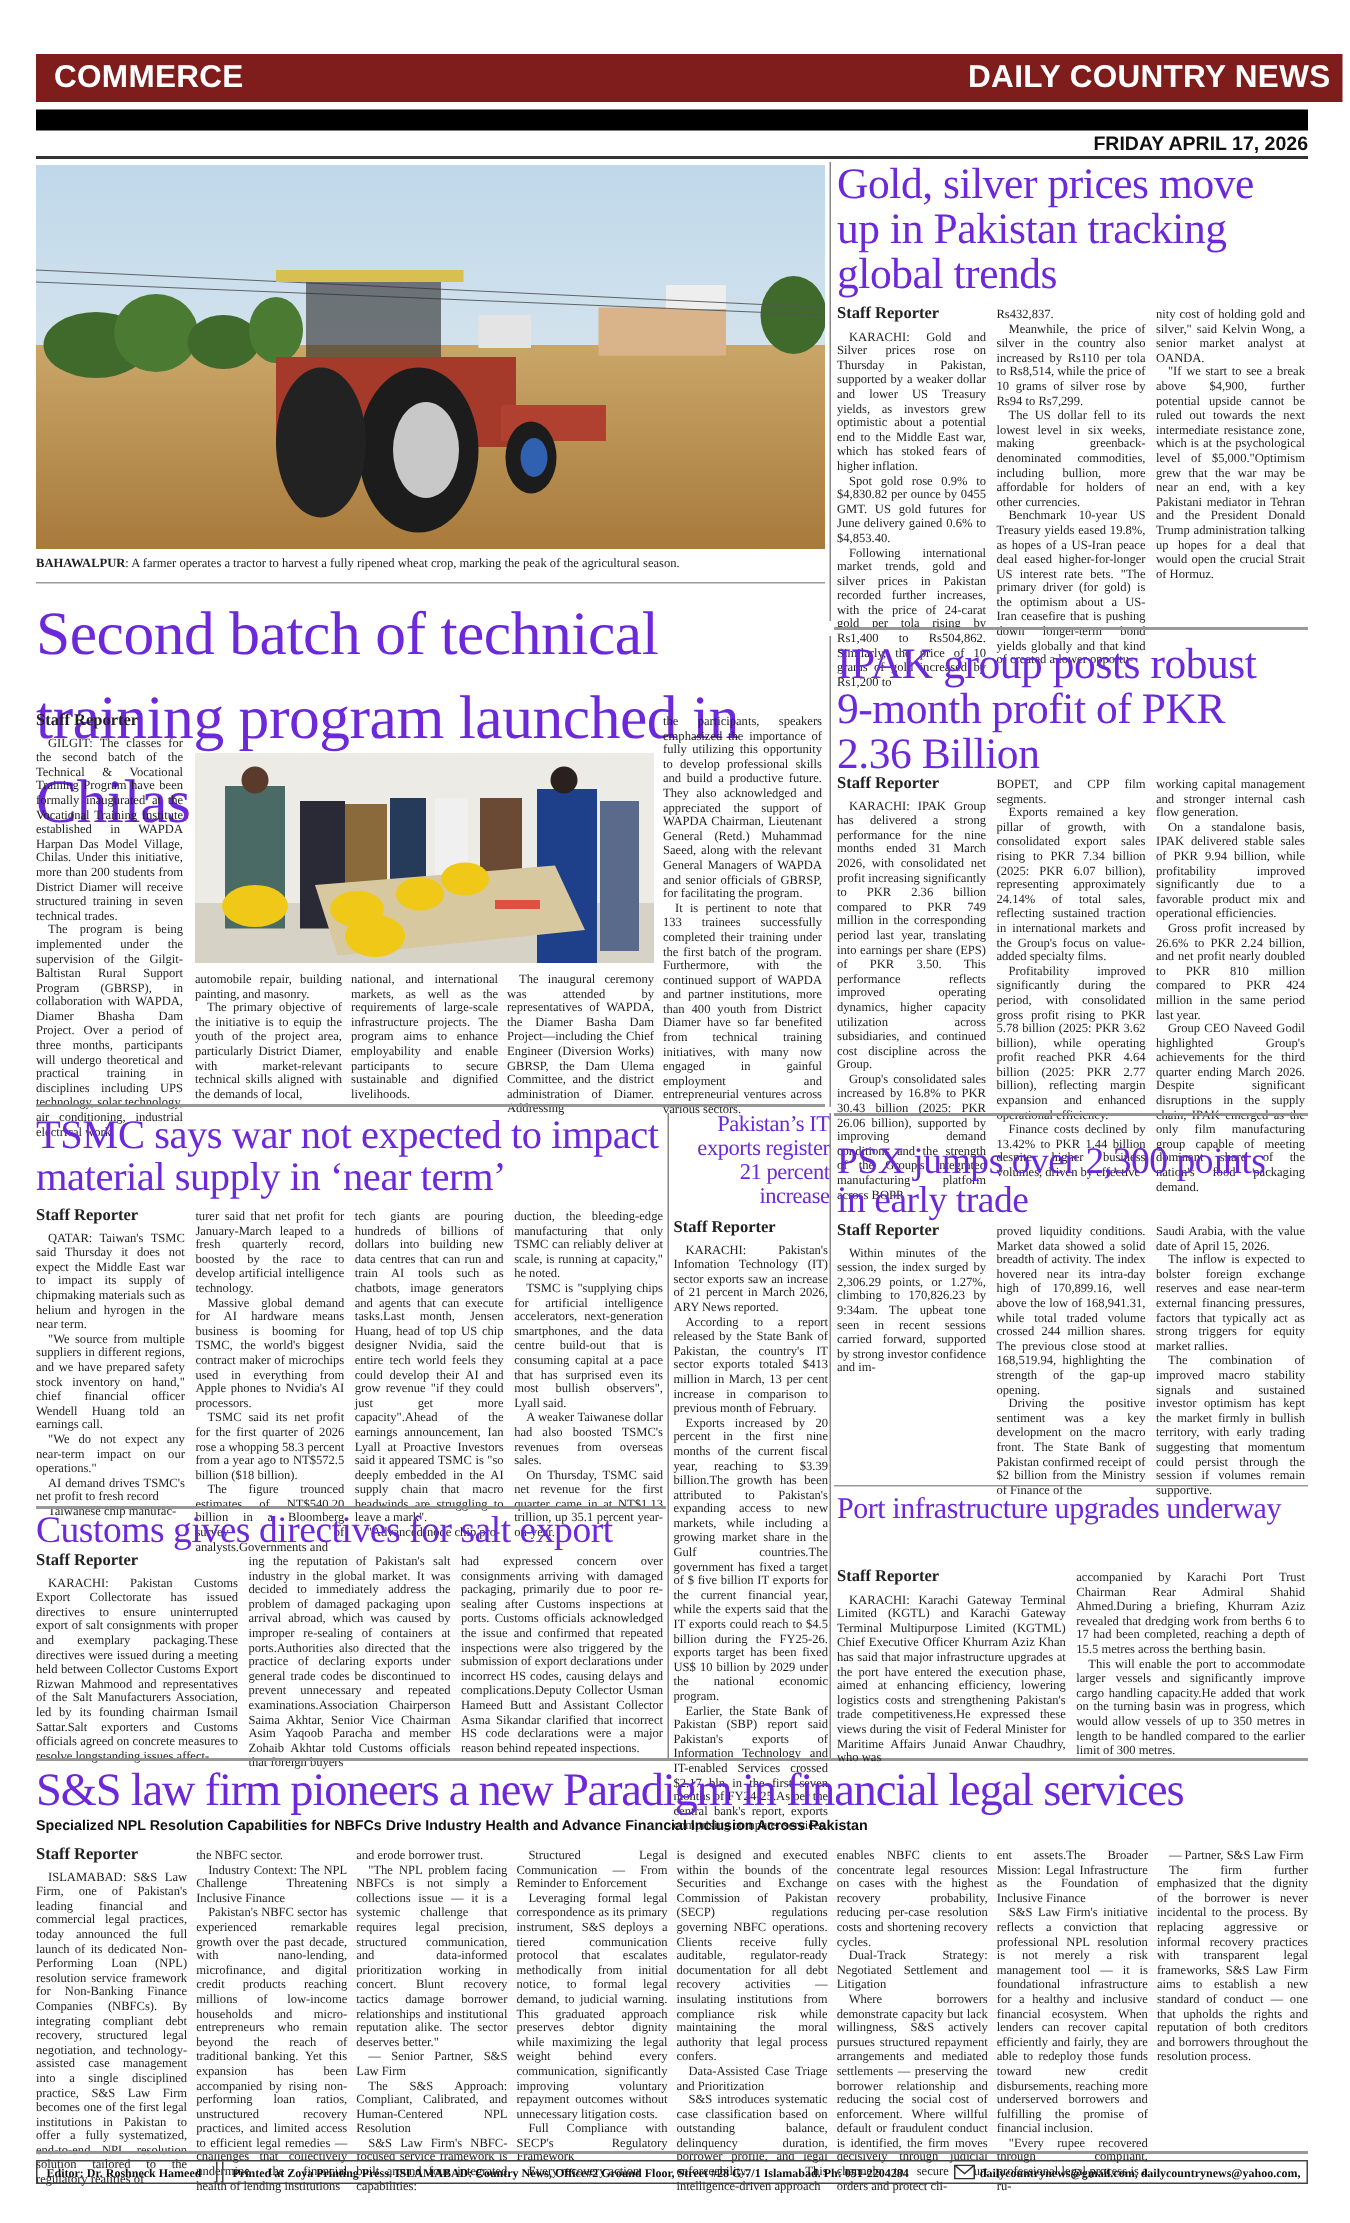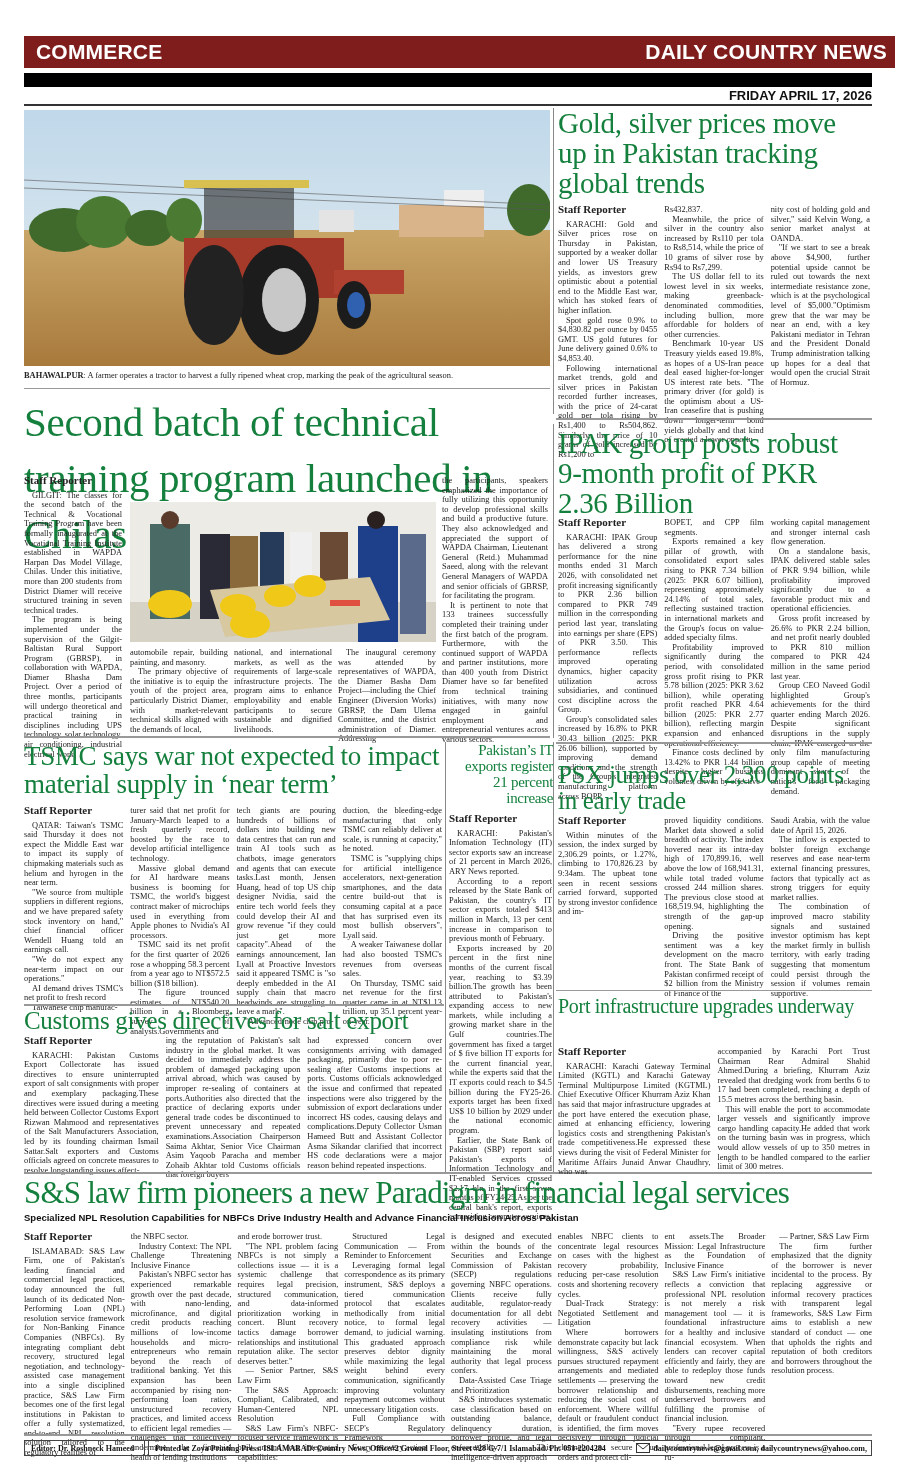--- a/index.html
+++ b/index.html
@@ -6,21 +6,21 @@
   html, body { width: 900px; height: 1482px; background: #fff; overflow: hidden; }
   body { font-family: "Liberation Serif", serif; color: #111; position: relative; }
 
   .masthead { position: absolute; left: 24px; top: 36px; width: 871px; height: 32px; background: #7f1d1d; display: flex; justify-content: space-between; align-items: center; padding: 0 8px 0 12px; }
   .masthead span { font-family: "Liberation Sans", sans-serif; font-weight: bold; color: #fff; font-size: 21px; letter-spacing: 0.2px; }
   .blackbar { position: absolute; left: 24px; top: 73px; width: 848px; height: 14px; background: #000; }
   .dateline { position: absolute; right: 28px; top: 88px; font-family: "Liberation Sans", sans-serif; font-weight: bold; font-size: 13px; }
   .dateline-rule { position: absolute; left: 24px; top: 104px; width: 848px; height: 2px; background: #333; }
 
   .abs { position: absolute; }
-  .hl { font-family: "Liberation Serif", serif; font-weight: normal; color: #15803d; line-height: 1.0; letter-spacing: -0.3px; }
+  .hl { font-family: "Liberation Serif", serif; font-weight: normal; color: #6d28d9; line-height: 1.0; letter-spacing: -0.3px; }
   .byline { font-size: 11px; font-weight: bold; margin-bottom: 5px; }
   .body { font-size: 8.4px; line-height: 9.6px; text-align: justify; color: #222; }
   .body p { text-indent: 8px; }
   .cols { display: flex; gap: 7px; }
   .cols > div { flex: 1; }
   .vrule { position: absolute; width: 1px; background: #888; }
   .hrule { position: absolute; height: 2px; background: #999; }
 
   .photo { position: absolute; overflow: hidden; }
   .caption { font-size: 8.4px; color: #222; }

